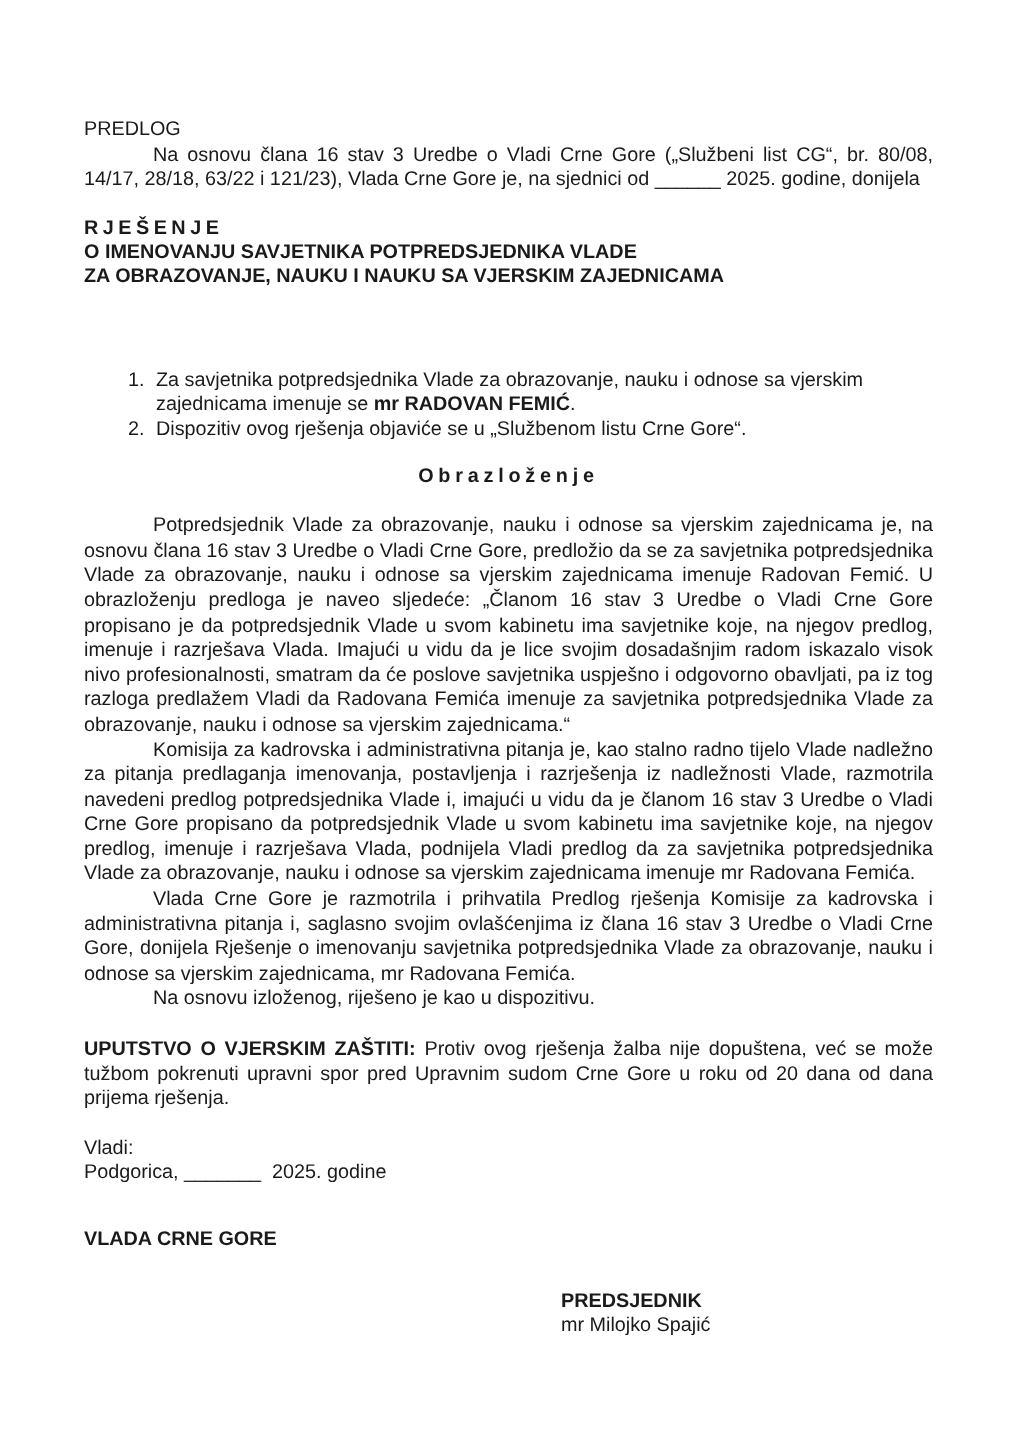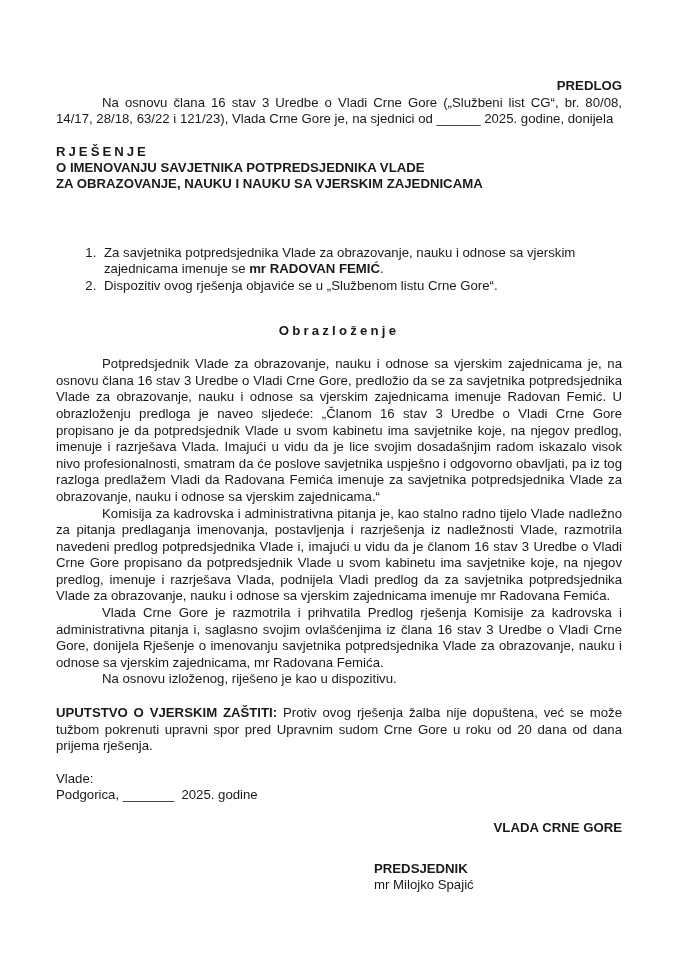--- a/index.html
+++ b/index.html
@@ -1,31 +1,31 @@
 <!DOCTYPE html>
 <html><head>
 <meta charset="utf-8">
 <style>
   html, body { margin: 0; padding: 0; background: #ffffff; }
   body { width: 679px; height: 960px; overflow: hidden; position: relative;
          font-family: "Liberation Sans", sans-serif; color: #1a1a1a; }
   .page { position: absolute; left: 56px; top: 78px; width: 566px;
           font-size: 13.2px; line-height: 16.6px; }
-  .right-bold { text-align: right; font-weight: bold; }
+  .right-bold { text-align: left; font-weight: normal; }
   .indent { text-indent: 46px; }
   .just { text-align: justify; }
   p { margin: 0; }
   .title-block { text-align: left; font-weight: bold; margin-top: 16px; line-height: 16px; }
   .title-main { letter-spacing: 3px; }
   ol.disp { margin: 53px 0 0 0; padding: 0 0 0 44px; }
   ol.disp li { padding-left: 4px; }
-  .obr { text-align: center; font-weight: bold; letter-spacing: 3.2px; margin-top: 28px; margin-bottom: 17px; }
+  .obr { text-align: center; font-weight: bold; letter-spacing: 3.2px; margin-top: 14px; margin-bottom: 17px; }
   .uputstvo { margin-top: 17px; }
   .broj { margin-top: 16px; }
-  .vlada { text-align: right; font-weight: bold; margin-top: 16px; }
+  .vlada { text-align: left; font-weight: bold; margin-top: 28px; }
   .sign { margin-left: 318px; margin-top: 24px; }
   .sign .role { font-weight: bold; }
   b { font-weight: bold; }
 </style>
 </head>
 <body>
 
 <div class="page">
 
   <p class="right-bold">PREDLOG</p>
@@ -45,21 +45,21 @@
 
   <div class="obr">Obrazloženje</div>
 
   <p class="indent just">Potpredsjednik Vlade za obrazovanje, nauku i odnose sa vjerskim zajednicama je, na osnovu člana 16 stav 3 Uredbe o Vladi Crne Gore, predložio da se za savjetnika potpredsjednika Vlade za obrazovanje, nauku i odnose sa vjerskim zajednicama imenuje Radovan Femić. U obrazloženju predloga je naveo sljedeće: „Članom 16 stav 3 Uredbe o Vladi Crne Gore propisano je da potpredsjednik Vlade u svom kabinetu ima savjetnike koje, na njegov predlog, imenuje i razrješava Vlada. Imajući u vidu da je lice svojim dosadašnjim radom iskazalo visok nivo profesionalnosti, smatram da će poslove savjetnika uspješno i odgovorno obavljati, pa iz tog razloga predlažem Vladi da Radovana Femića imenuje za savjetnika potpredsjednika Vlade za obrazovanje, nauku i odnose sa vjerskim zajednicama.“</p>
   <p class="indent just">Komisija za kadrovska i administrativna pitanja je, kao stalno radno tijelo Vlade nadležno za pitanja predlaganja imenovanja, postavljenja i razrješenja iz nadležnosti Vlade, razmotrila navedeni predlog potpredsjednika Vlade i, imajući u vidu da je članom 16 stav 3 Uredbe o Vladi Crne Gore propisano da potpredsjednik Vlade u svom kabinetu ima savjetnike koje, na njegov predlog, imenuje i razrješava Vlada, podnijela Vladi predlog da za savjetnika potpredsjednika Vlade za obrazovanje, nauku i odnose sa vjerskim zajednicama imenuje mr Radovana Femića.</p>
   <p class="indent just">Vlada Crne Gore je razmotrila i prihvatila Predlog rješenja Komisije za kadrovska i administrativna pitanja i, saglasno svojim ovlašćenjima iz člana 16 stav 3 Uredbe o Vladi Crne Gore, donijela Rješenje o imenovanju savjetnika potpredsjednika Vlade za obrazovanje, nauku i odnose sa vjerskim zajednicama, mr Radovana Femića.</p>
   <p class="indent just">Na osnovu izloženog, riješeno je kao u dispozitivu.</p>
 
   <p class="just uputstvo"><b>UPUTSTVO O VJERSKIM ZAŠTITI:</b><span> Protiv ovog rješenja žalba nije dopuštena, već se može tužbom pokrenuti upravni spor pred Upravnim sudom Crne Gore u roku od 20 dana od dana prijema rješenja.</span></p>
 
-  <p class="broj">Vlade:</p>
+  <p class="broj">Vladi:</p>
   <p style="white-space:pre;">Podgorica, _______  2025. godine</p>
 
   <div class="vlada">VLADA CRNE GORE</div>
 
   <div class="sign">
     <div class="role">PREDSJEDNIK</div>
     <div>mr Milojko Spajić</div>
   </div>
 
 </div>

